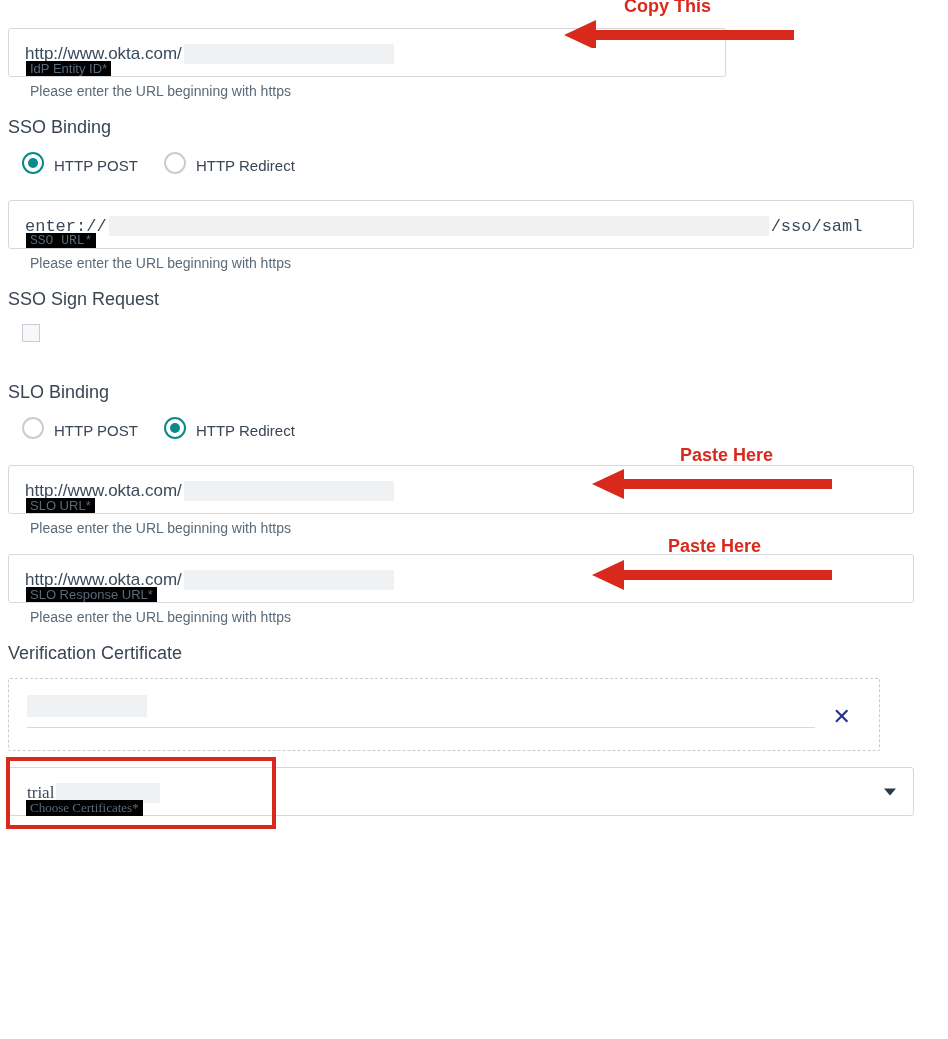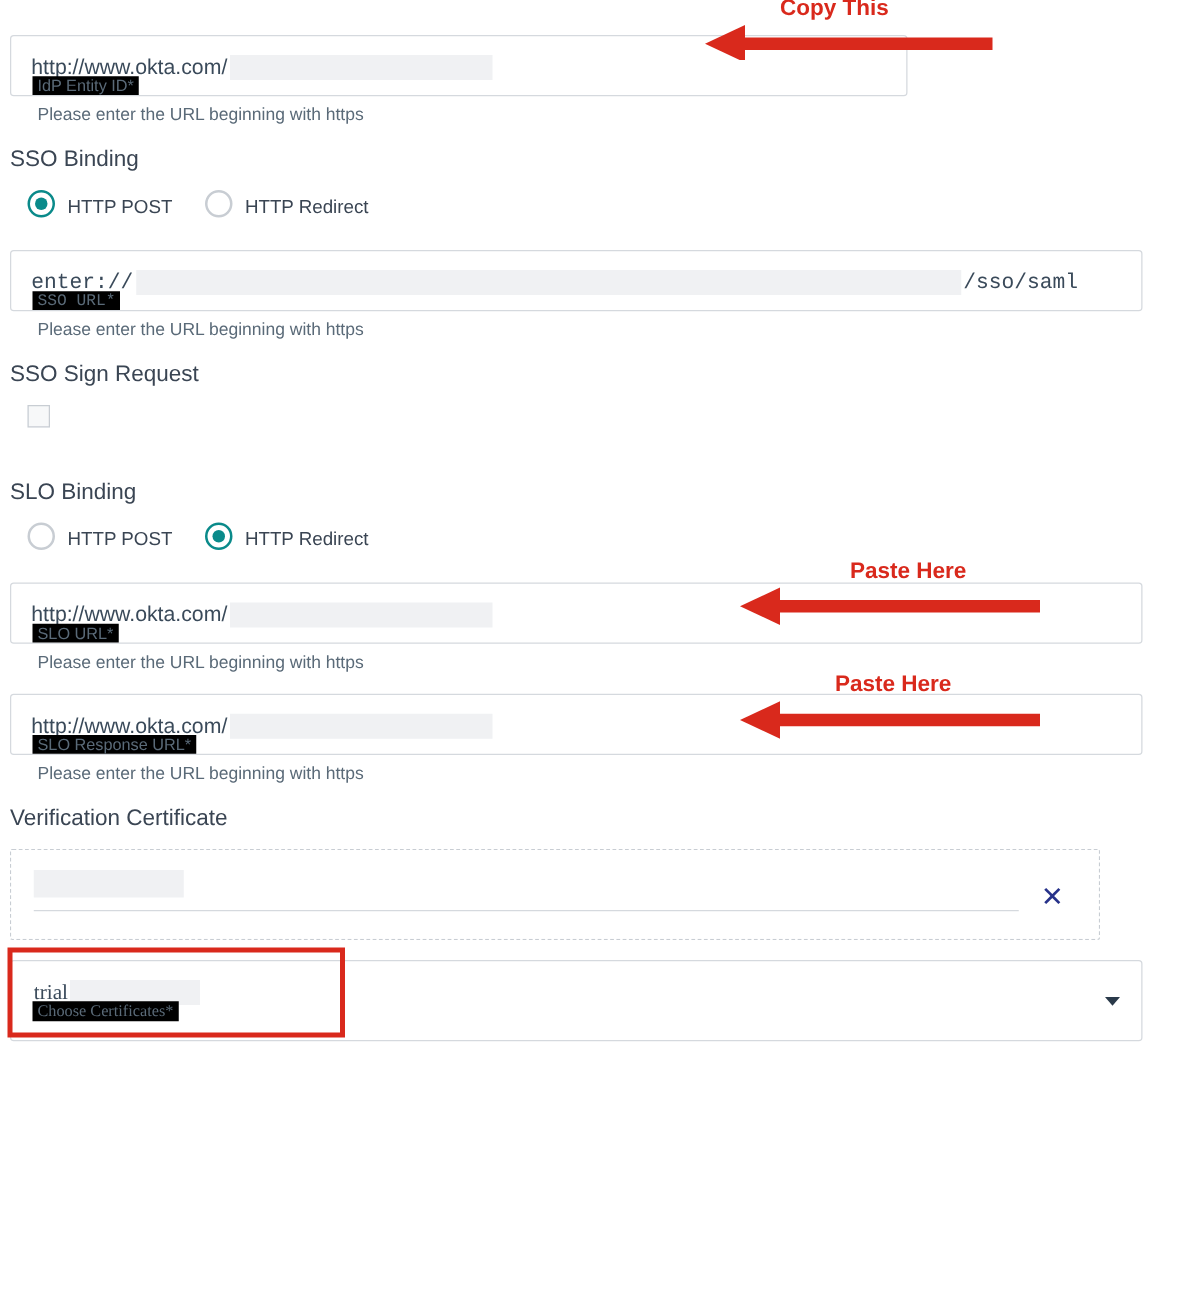--- a/index.html
+++ b/index.html
@@ -72,21 +72,21 @@
     .cert-div { border:none; border-top:1px solid #d5d9de; margin:10px 0 10px 0; width: 788px; }
     .cert-date { font-size:15px; color:#3a4553; }
     .close-x { font-size:22px; color:#27328a; padding:0 10px; cursor:pointer; }
     .highlight-box {
       border:4px solid #d9291c; position:absolute;
       top:-10px; left:-2px; width:270px; height:72px; z-index:3; pointer-events:none;
     }
     .select-wrapper { position:relative; width:906px;font-family:Liberation Serif, serif; }
     .select-input {
       width:100%; border:1px solid #d5d9de; border-radius:3px;
-      padding:15px 40px 28px 18px; font-size:17px; color:#3a4a5a; background:#fff;
+      padding:15px 40px 12px 18px; font-size:17px; color:#3a4a5a; background:#fff;
       font-family:inherit;
     }
     .caret {
       position:absolute; right:18px; top:50%; transform:translateY(-50%);
       width:0; height:0; border-left:6px solid transparent; border-right:6px solid transparent;
       border-top:7px solid #2a3a4a;
     }
     .annot {
       position:absolute; z-index:5; color:#d9291c; font-size:18px; font-weight:600;
       font-family: Arial, sans-serif;

